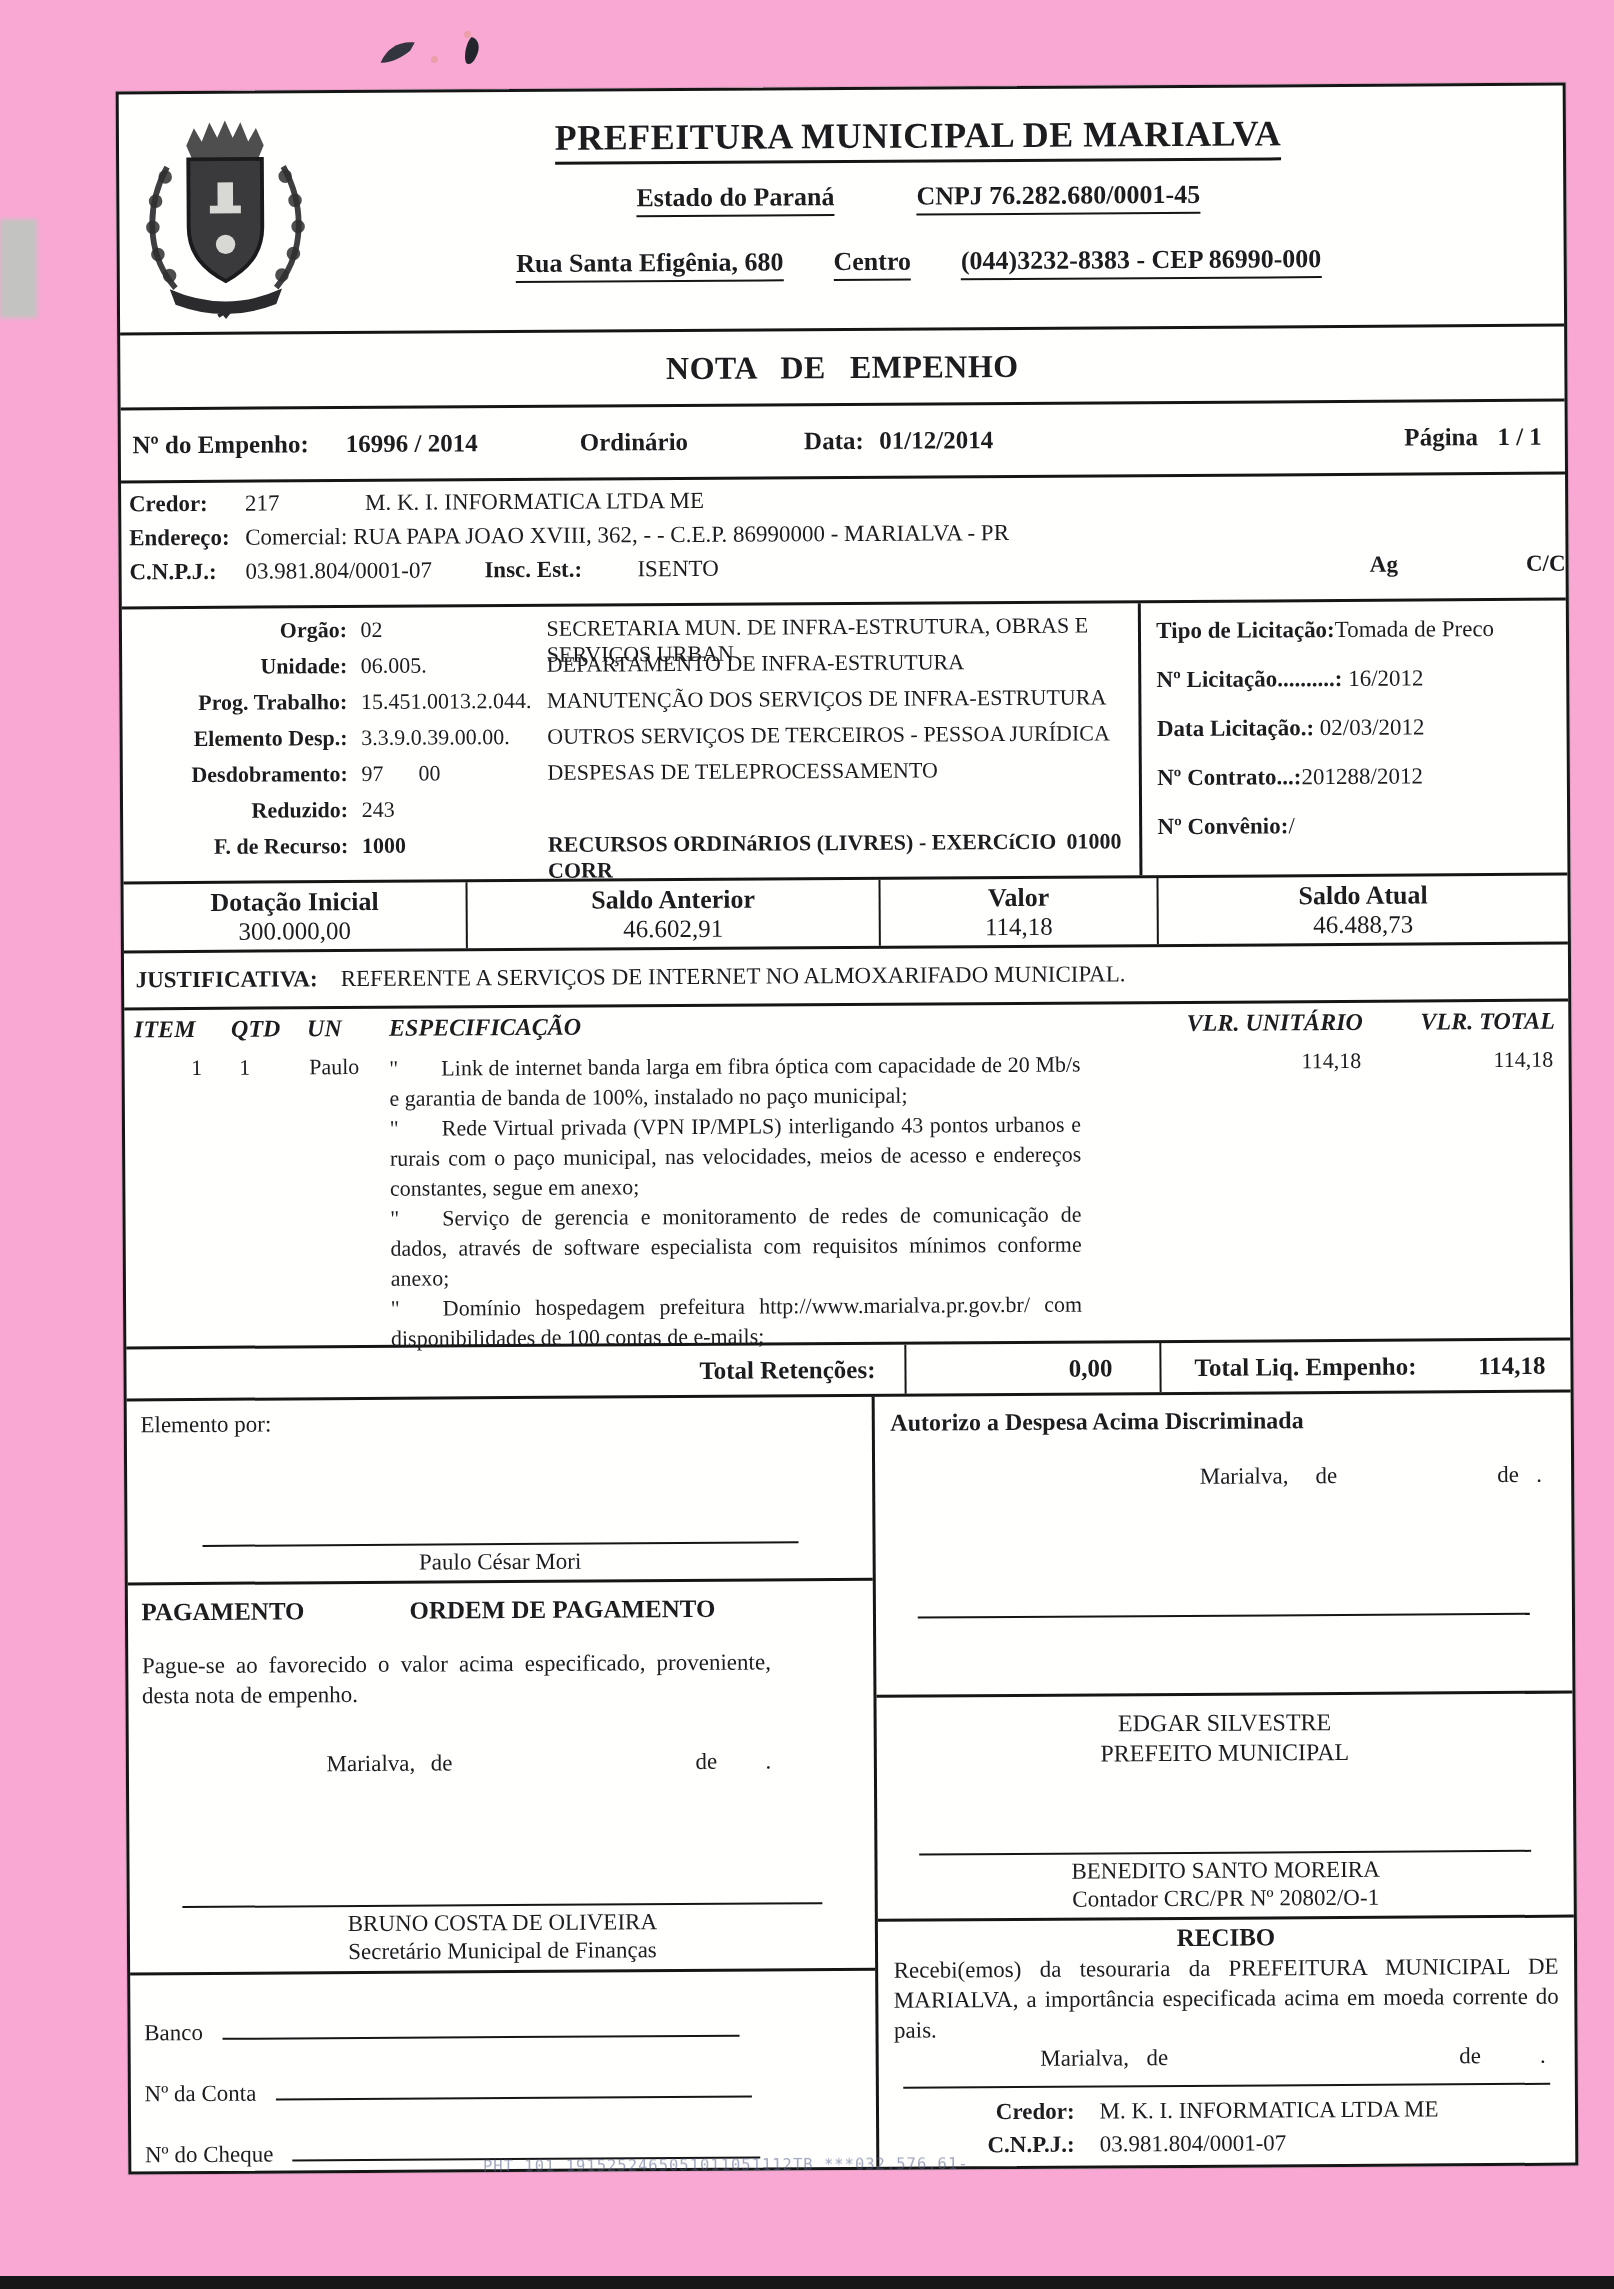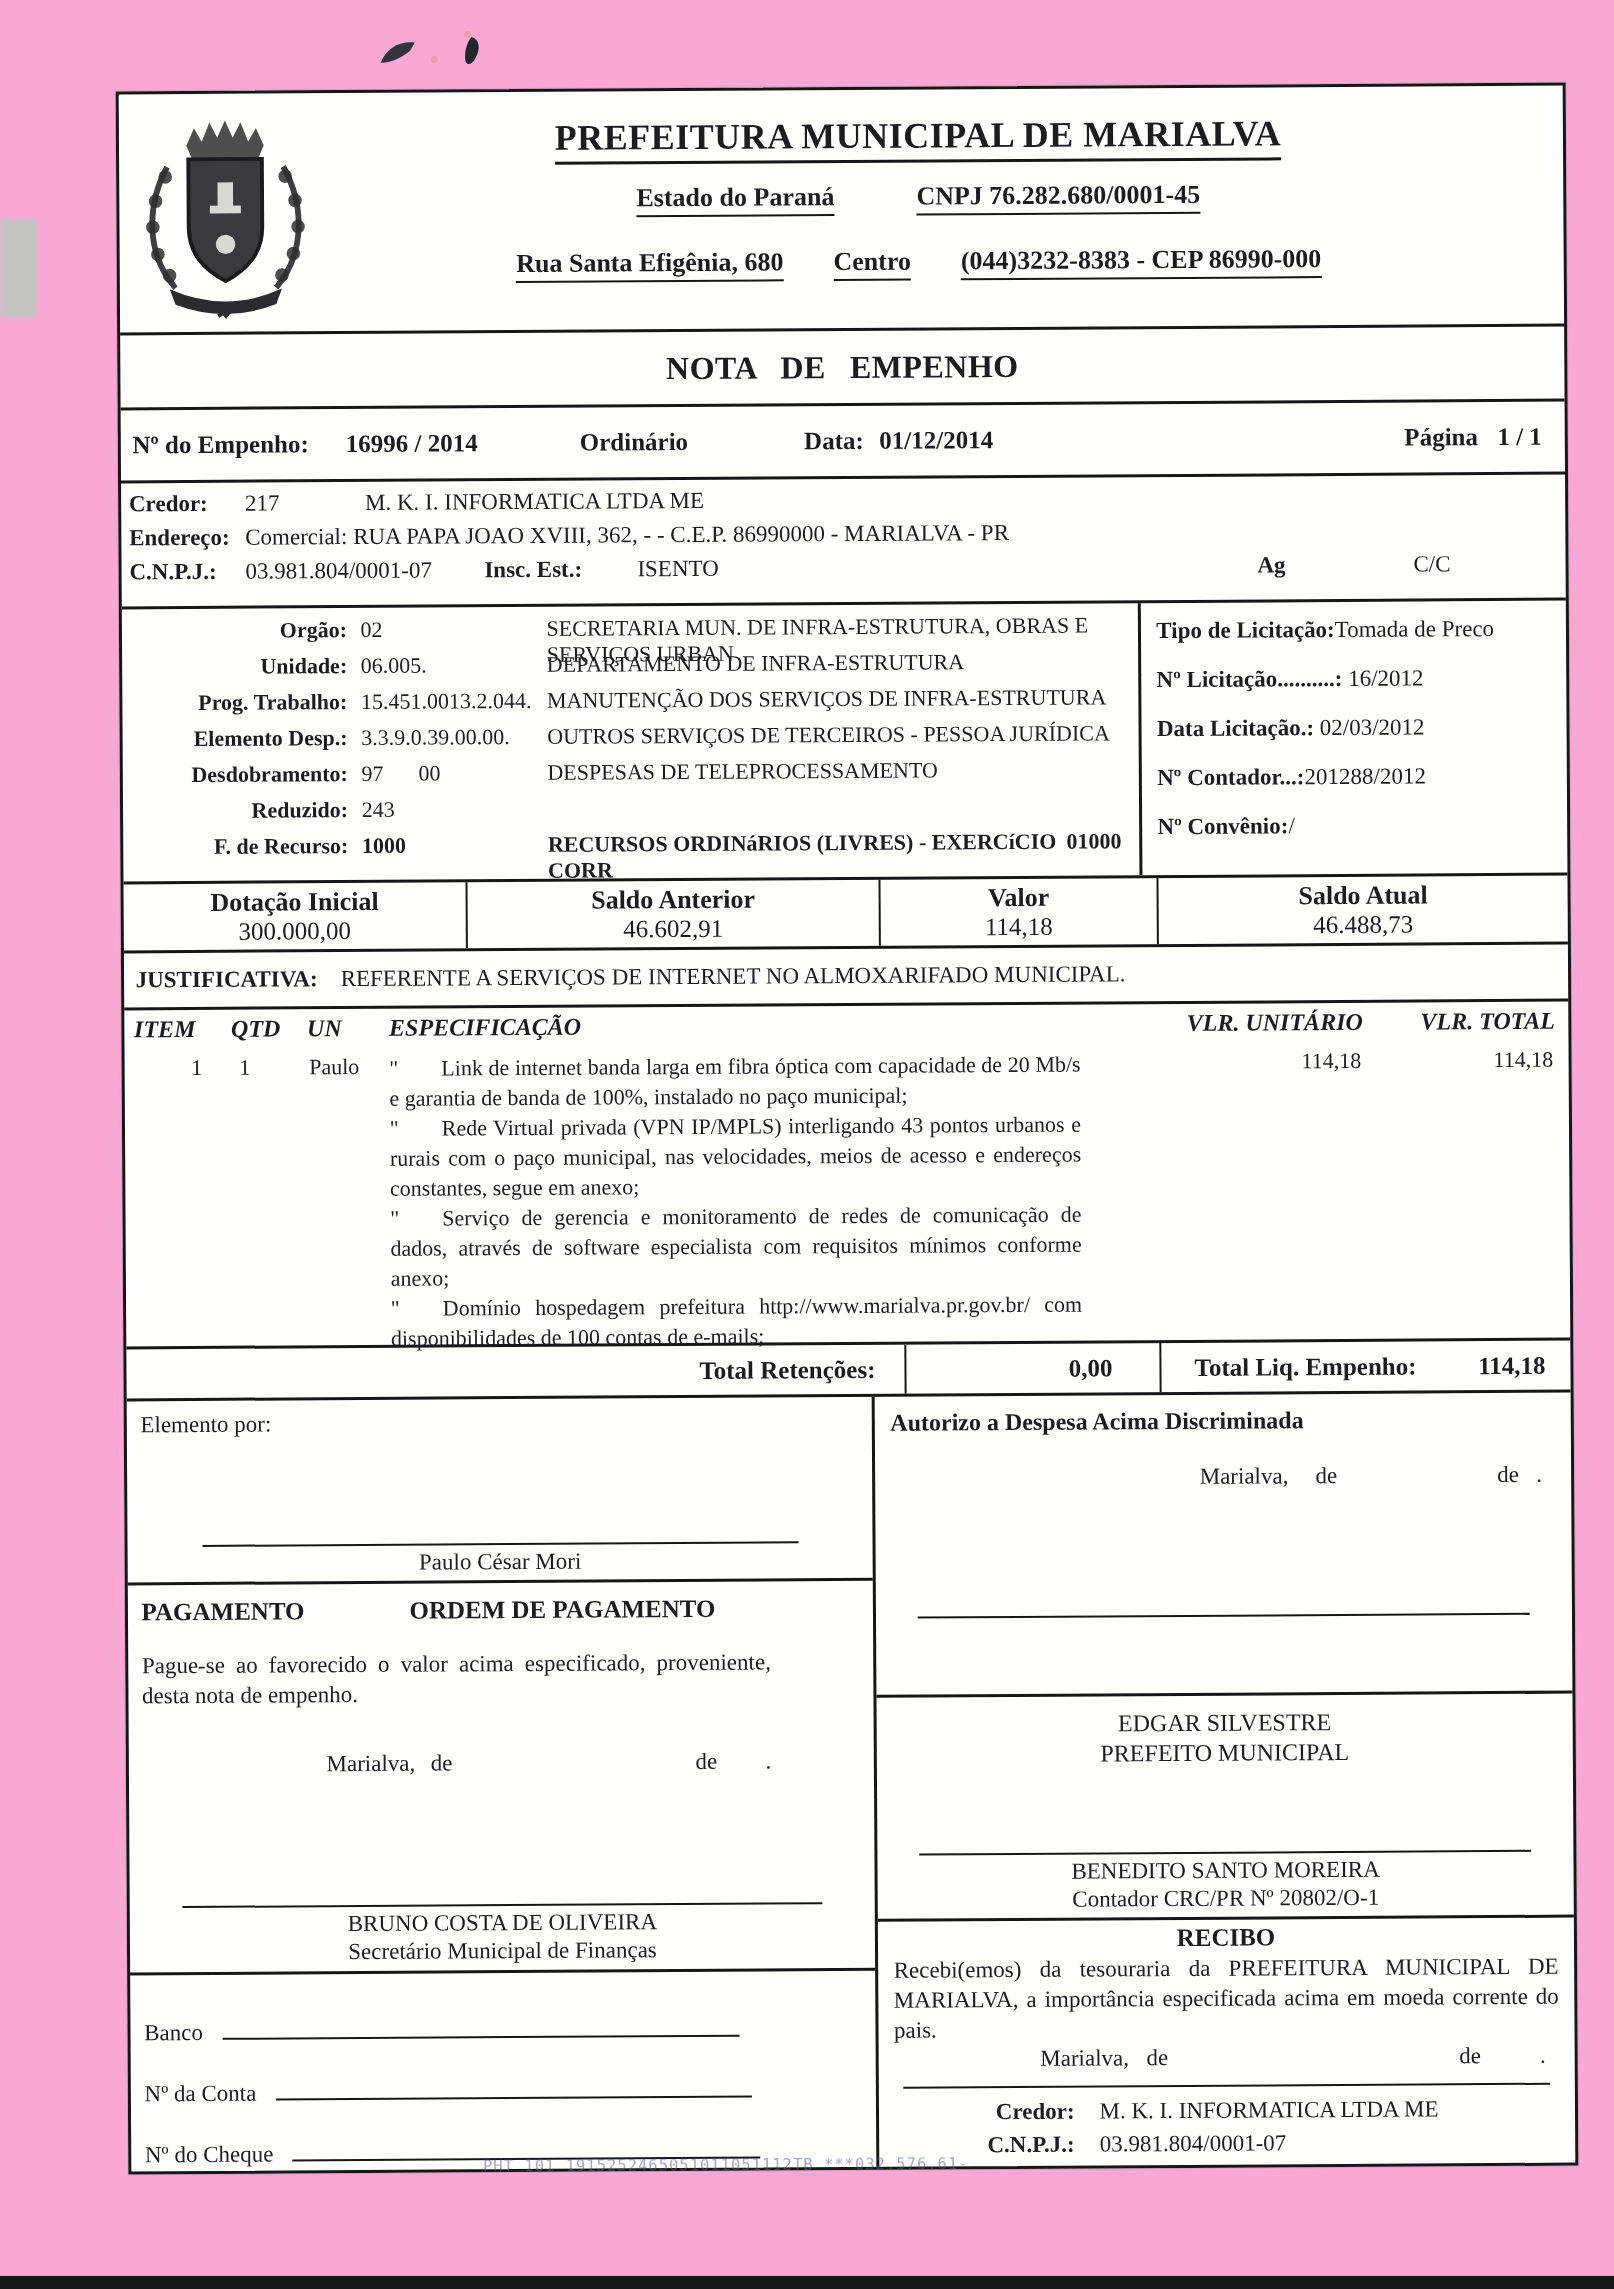--- a/index.html
+++ b/index.html
@@ -57,21 +57,21 @@
   .emp-pag{margin-left:19.4px;text-align:center;}
 
   
   .credor{border-top:3.9px solid #161616;height:115px;padding:7.8px 0 0 7.8px;font-size:23px;}
   .cred-row{display:flex;align-items:baseline;height:34px;}
   .cred-label{width:116px;font-weight:bold;}
   .cred-cod{width:120px;}
   .cred-cnpj{width:239px;}
   .insc-label{font-weight:bold;width:153px;}
   .ag-label{margin-left:auto;font-weight:bold;}
-  .cc-label{margin-left:128px;margin-right:115px;font-weight:normal;}
+  .cc-label{margin-left:128px;font-weight:bold;}
 
   
   .orc-wrap{border-top:3.9px solid #161616;display:flex;height:272px;}
   .orc-left{flex:1;padding-top:9.7px;font-size:22px;}
   .orc-row{display:flex;align-items:baseline;height:36px;}
   .orc-label{width:225px;text-align:right;font-weight:bold;flex:none;}
   .orc-code{width:186px;margin-left:13.6px;flex:none;display:flex;gap:35px;white-space:nowrap;}
   .orc-desc{flex:1;}
   .orc-row.bold-desc .orc-desc,.orc-row.bold-desc .orc-code{font-weight:bold;}
   .orc-extra{font-weight:bold;margin-left:auto;margin-right:17.5px;}
@@ -317,21 +317,21 @@
               <span>1000</span>
             </span>
           <span class="orc-desc">RECURSOS ORDINáRIOS (LIVRES) - EXERCíCIO CORR</span>
           <span class="orc-extra">01000</span>
         </div>
       </div>
       <div class="lic-box">
         <div class="lic-row"><b>Tipo de Licitação:</b><span>Tomada de Preco</span></div>
         <div class="lic-row"><b>Nº Licitação..........:</b> <span>16/2012</span></div>
         <div class="lic-row"><b>Data Licitação.:</b> <span>02/03/2012</span></div>
-        <div class="lic-row"><b>Nº Contador...:</b><span>201288/2012</span></div>
+        <div class="lic-row"><b>Nº Contrato...:</b><span>201288/2012</span></div>
         <div class="lic-row"><b>Nº Convênio:</b><span>/</span></div>
       </div>
     </div>
 
     <div class="valores">
       <div class="val-cell val-c0">
         <div class="val-label">Dotação Inicial</div>
         <div class="val-value">300.000,00</div>
       </div>
       <div class="val-cell val-c1">

